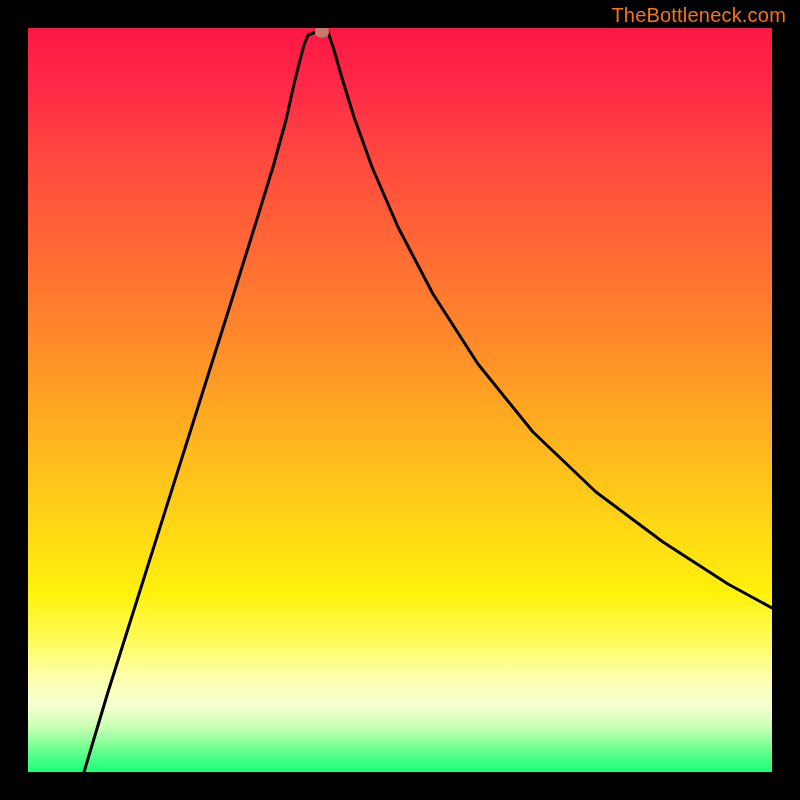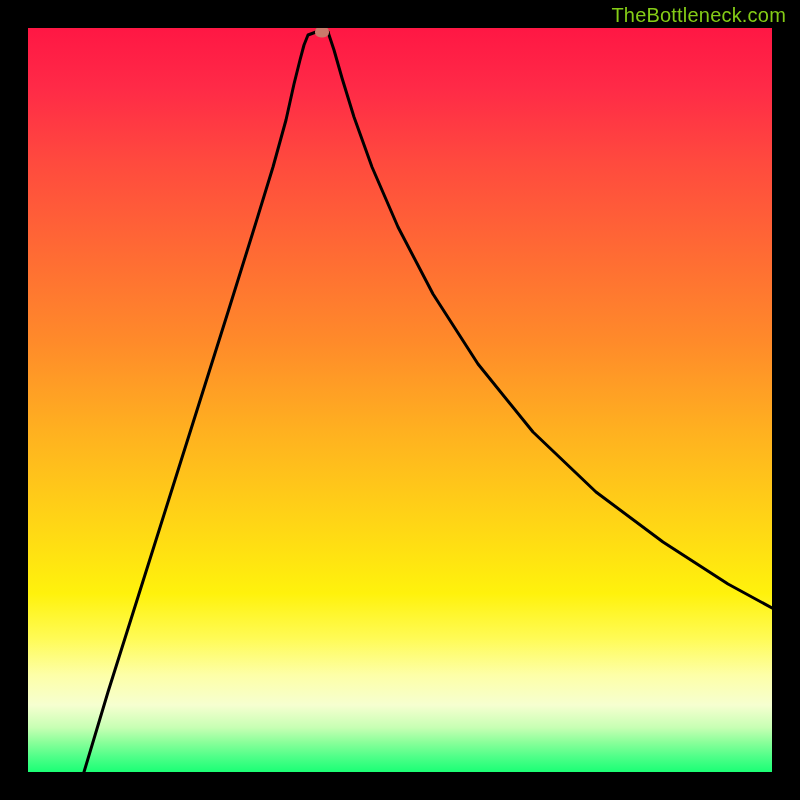--- a/index.html
+++ b/index.html
@@ -8,21 +8,21 @@
     width: 800px;
     height: 800px;
     background: #000000;
     font-family: Arial, Helvetica, sans-serif;
     overflow: hidden;
   }
   .watermark {
     position: absolute;
     top: 4px;
     right: 14px;
-    color: #84cc16;
+    color: #f97316;
     font-size: 20px;
     font-weight: 500;
     letter-spacing: 0.2px;
     z-index: 20;
   }
   .plot-frame {
     position: absolute;
     left: 28px;
     top: 28px;
     width: 744px;

